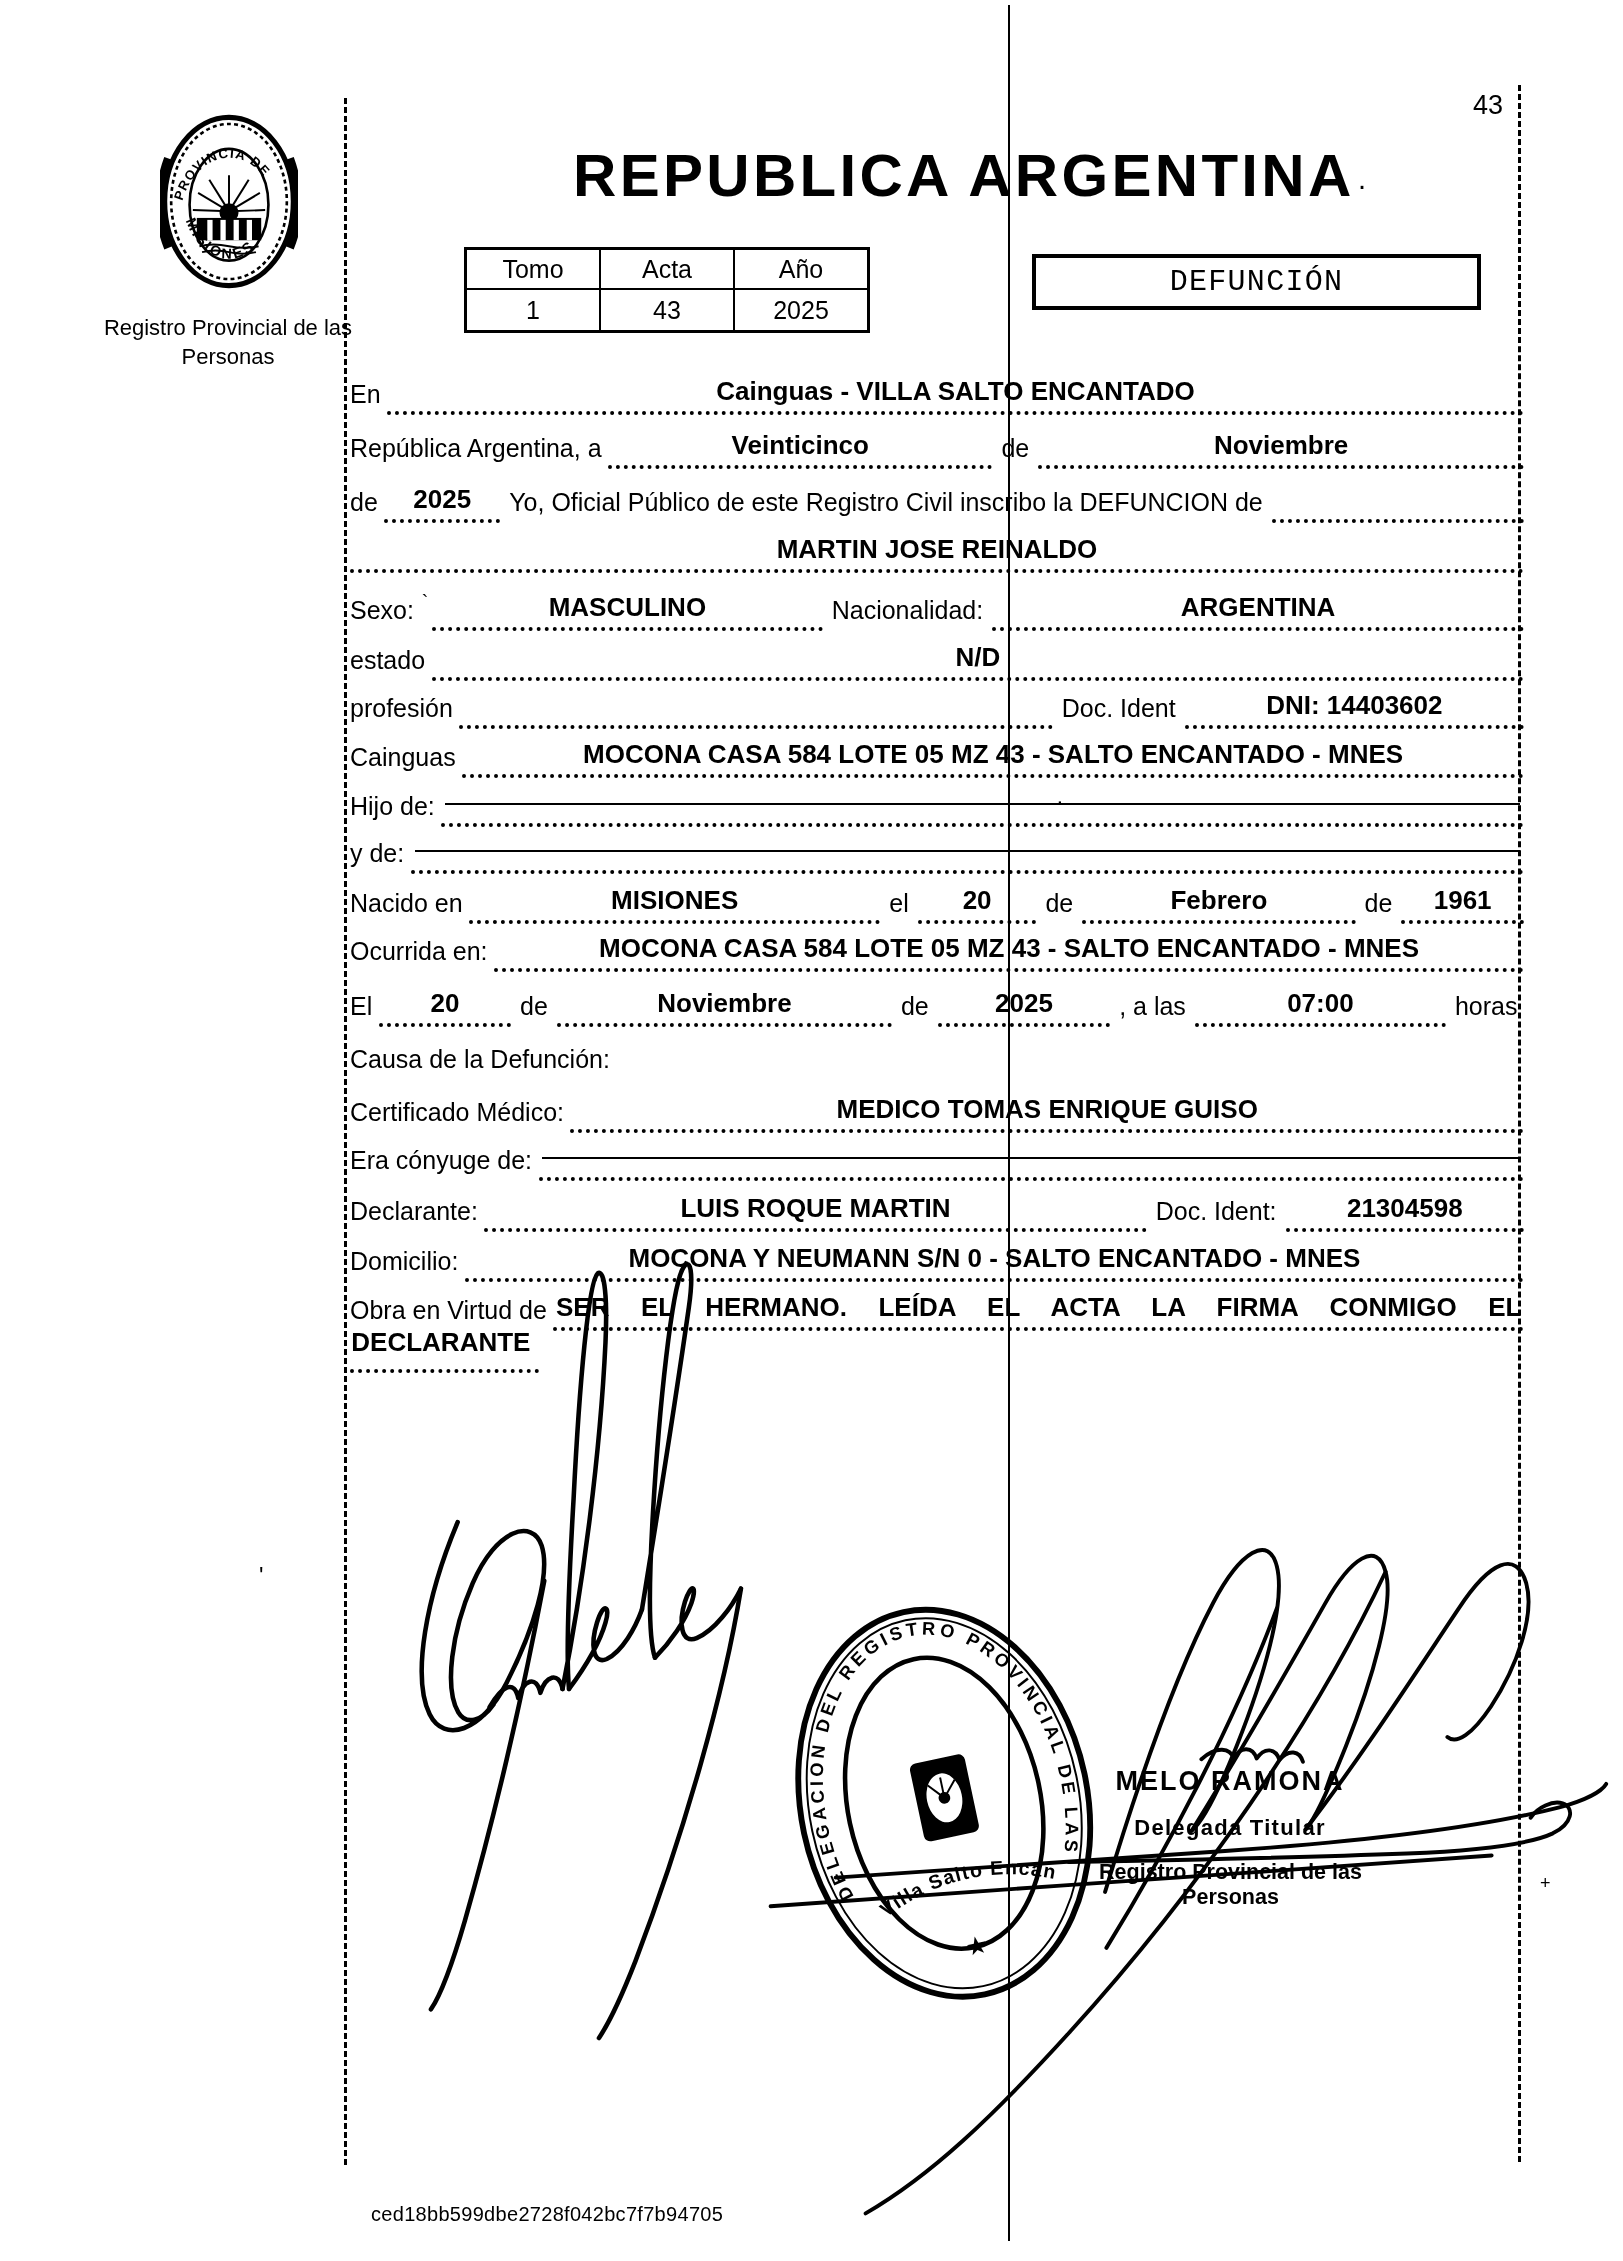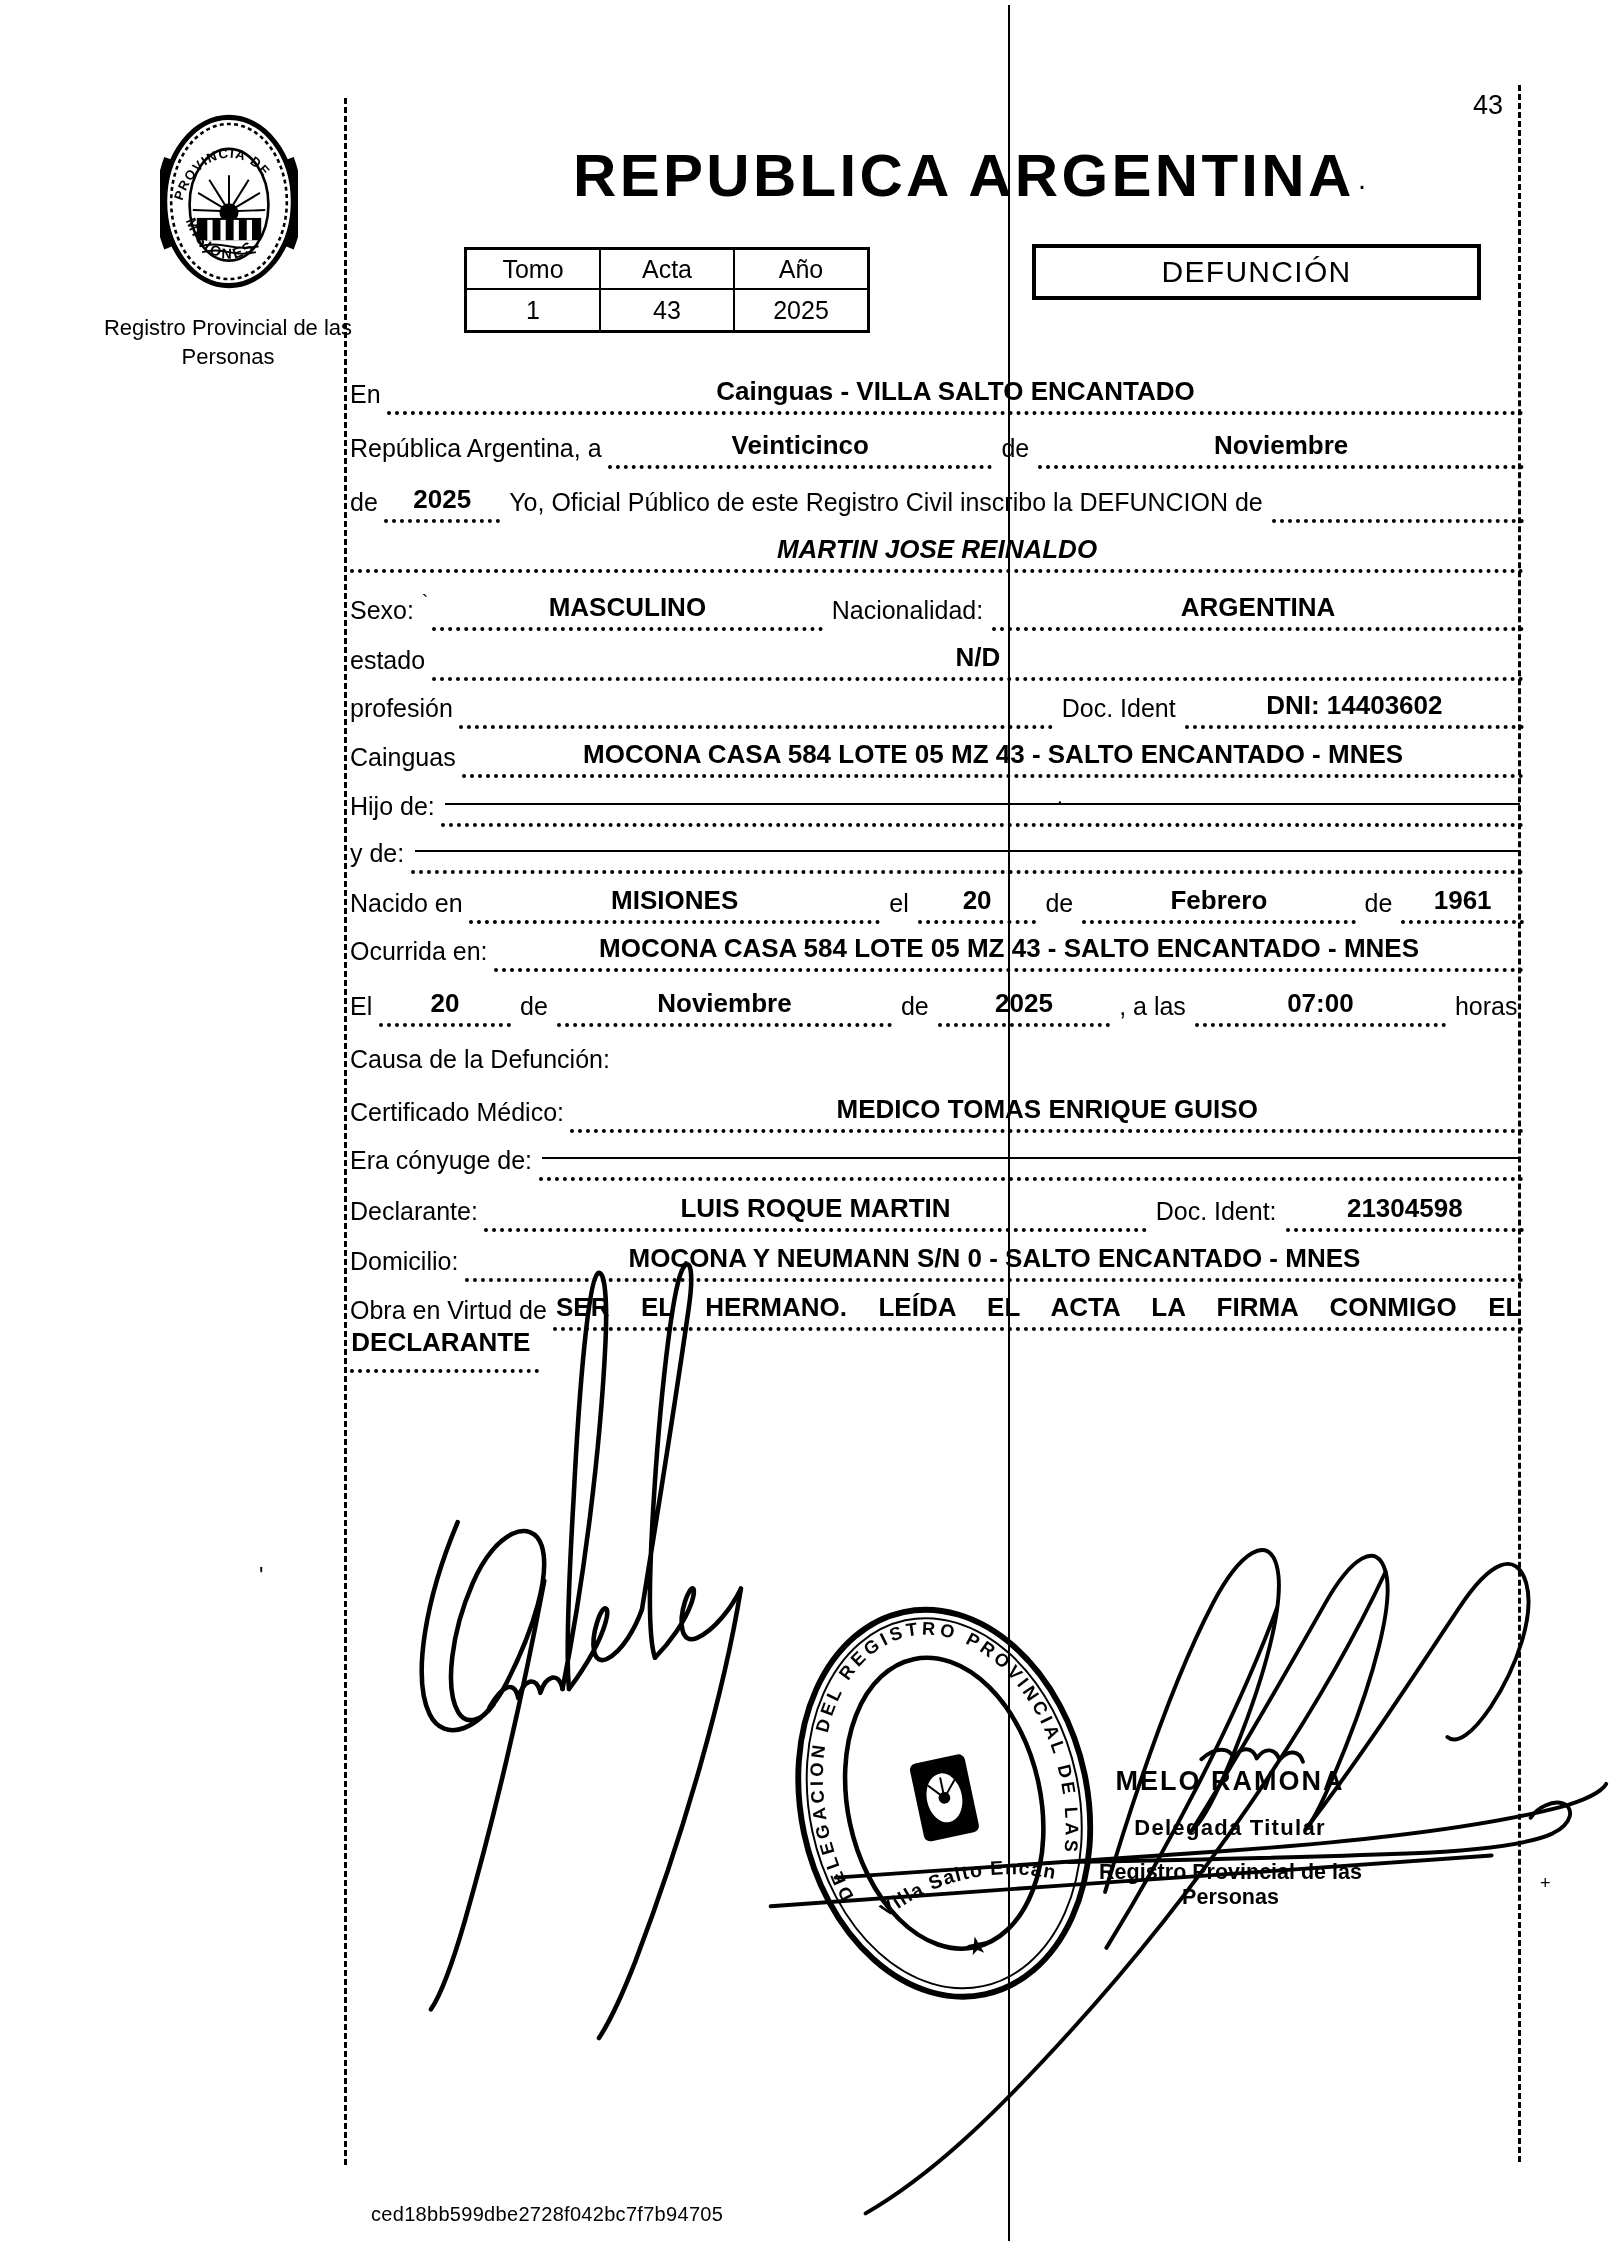--- a/index.html
+++ b/index.html
@@ -14,23 +14,23 @@
          font-size:60px;font-weight:bold;letter-spacing:3.3px;white-space:nowrap;}
   #org-name{position:absolute;left:98px;top:314px;width:260px;text-align:center;
             font-size:22px;line-height:1.3;}
   
   #ref-table{position:absolute;left:464px;top:247px;border-collapse:collapse;}
   #ref-table td{border:2.6px solid #000;text-align:center;font-size:25px;}
   #ref-table{border:3.9px solid #000;}
   #ref-table tr.hd td{width:130px;height:36px;}
   #ref-table tr.vl td{height:38px;}
   
-  #type-box{position:absolute;left:1032px;top:244px;width:441px;height:48px;
+  #type-box{position:absolute;left:1032px;top:254px;width:441px;height:48px;
             border:4.6px solid #000;text-align:center;line-height:48px;
-            font-size:30px;letter-spacing:1.3px;}
+            font-size:30px;letter-spacing:1.3px;font-family:Liberation Mono, monospace;}
   
   .frow{position:absolute;left:350px;width:1174px;height:46px;display:flex;align-items:flex-end;}
   .lb{font-size:25px;padding:0 6.5px 6.5px 0;white-space:pre;flex:0 0 auto;}
   .lb.mid{padding:0 9px 6.5px 9px;}
   .cv{flex-grow:1;flex-basis:0;border-bottom:4.6px dotted #000;font-weight:bold;
       font-size:26px;text-align:center;min-height:34px;line-height:34px;
       padding:0 2.6px 2.6px 2.6px;position:relative;white-space:nowrap;}
   .cv.justify{text-align:justify;text-align-last:justify;white-space:normal;line-height:34px;}
   .inline-rule{position:absolute;left:3.9px;right:3.9px;bottom:18px;border-top:2px solid #000;}
   .tick{font-size:19.5px;padding:0 3.9px 17px 1.3px;flex:0 0 auto;}
@@ -128,21 +128,21 @@
     <span class="cv" style="flex-grow:701;">Noviembre</span>
   </div>
 
   <div class="frow" style="top:477px;">
     <span class="lb">de</span>
     <span class="cv" style="flex-grow:130;">2025</span>
     <span class="lb mid">Yo, Oficial Público de este Registro Civil inscribo la DEFUNCION de</span>
     <span class="cv" style="flex-grow:290;"></span>
   </div>
 
-  <div class="frow" style="top:527px;font-style:italic;">
+  <div class="frow" style="top:527px;">
     <span class="cv">MARTIN JOSE REINALDO</span>
   </div>
 
   <div class="frow" style="top:585px;">
     <span class="lb">Sexo:</span>
     <span class="tick">`</span>
     <span class="cv" style="flex-grow:600;">MASCULINO</span>
     <span class="lb mid">Nacionalidad:</span>
     <span class="cv" style="flex-grow:820;">ARGENTINA</span>
   </div>

